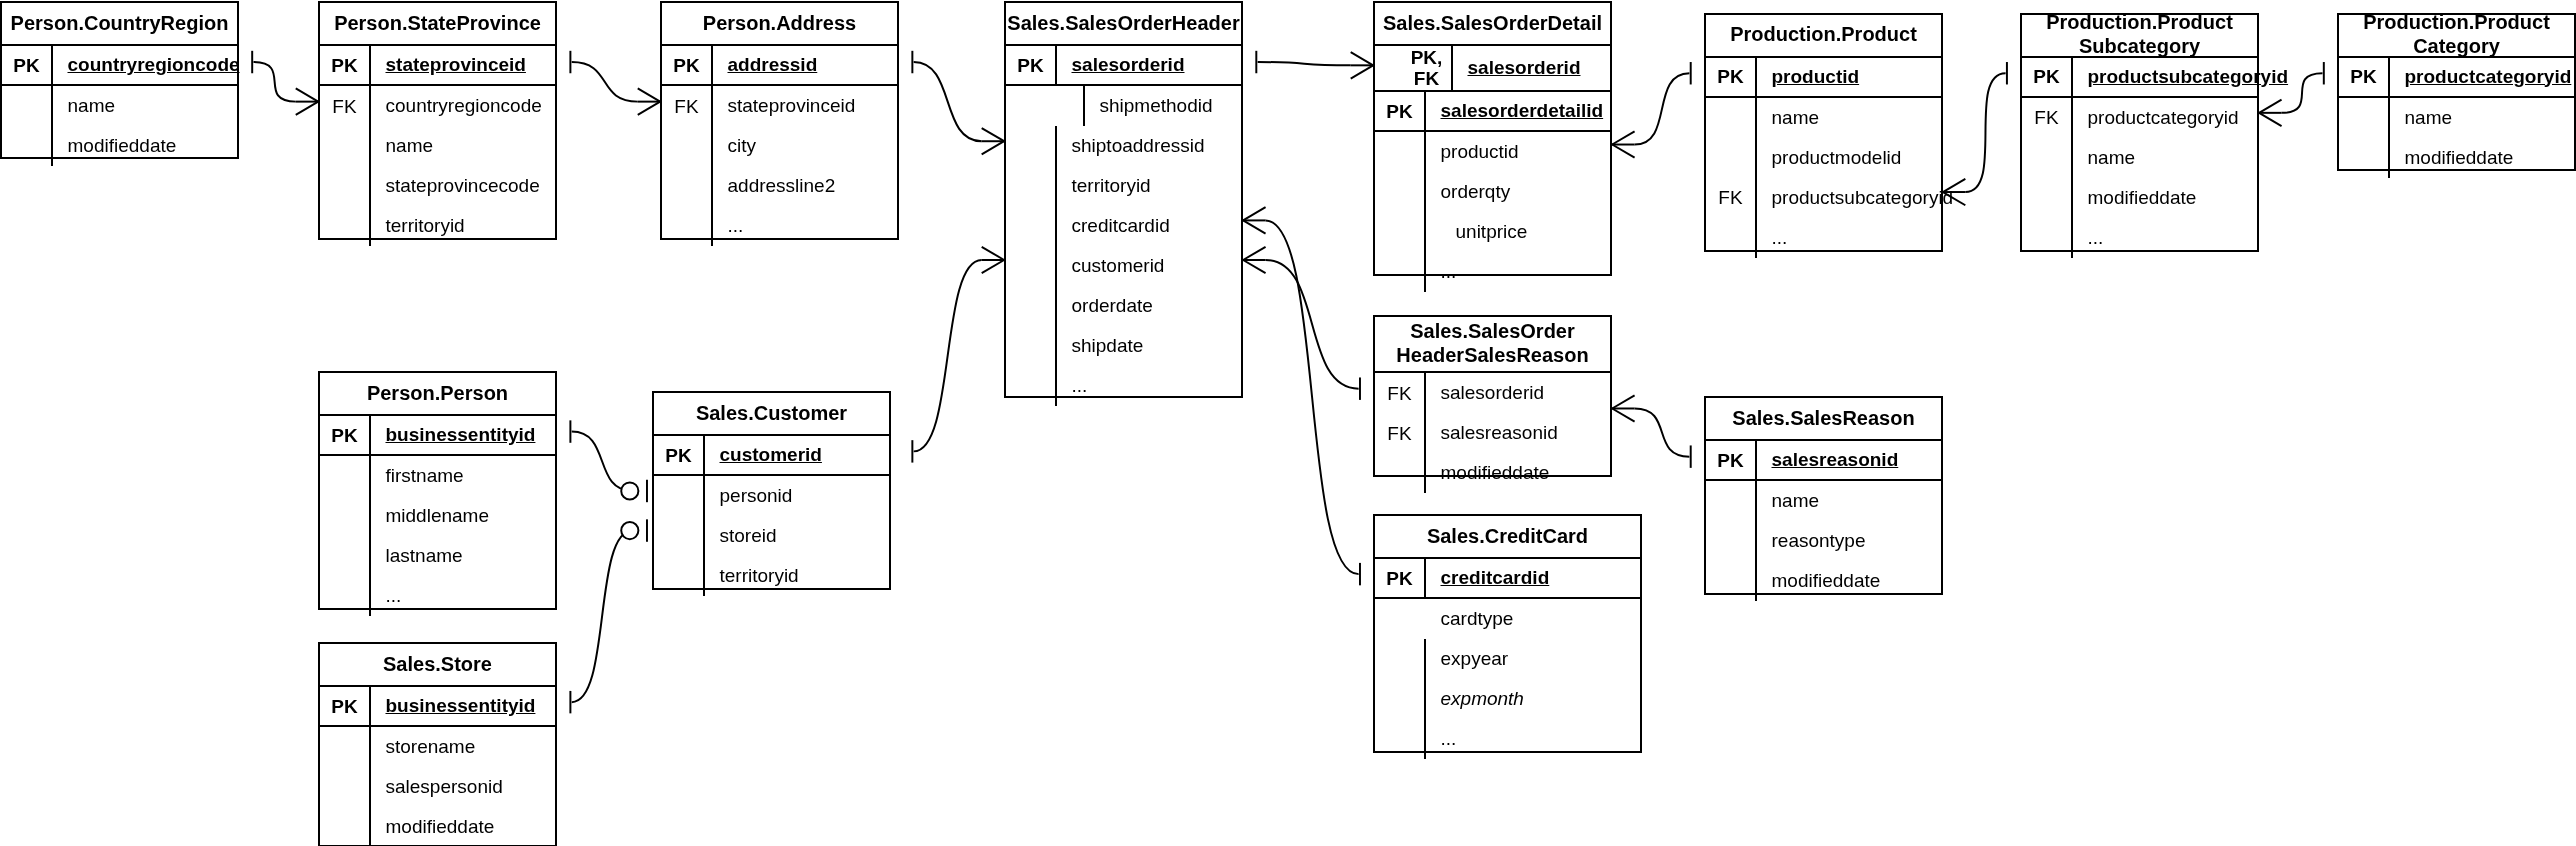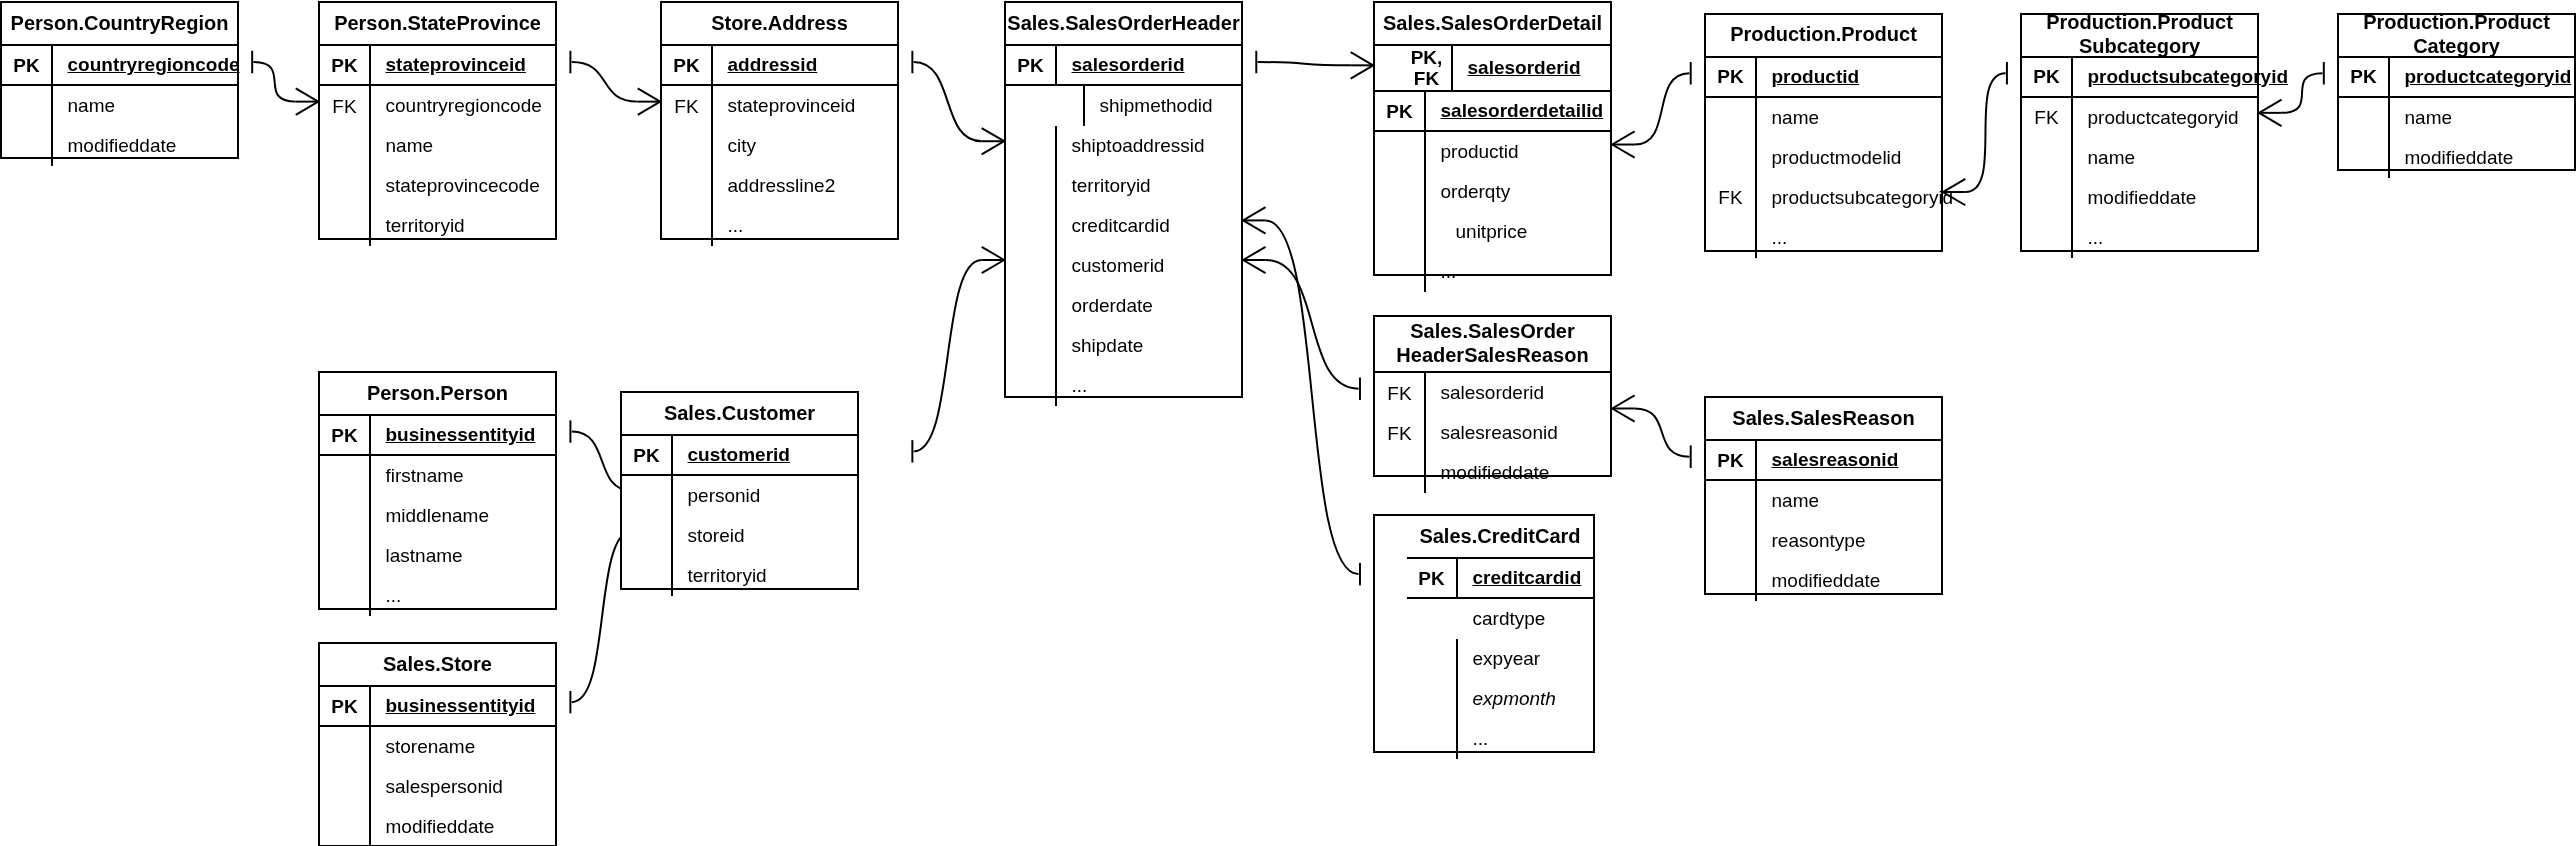--- a/index.html
+++ b/index.html
@@ -161,21 +161,21 @@
             <div class="key-cell"></div>
             <div class="name-cell">stateprovincecode</div>
           </div>
           <div class="attr-row" style="height: 40px;">
             <div class="key-cell"></div>
             <div class="name-cell">territoryid</div>
           </div>
         </div>
       </div>
       <div class="entity" style="left: 660px; top: 1.3px; width: 239px; height: 239px;">
-        <div class="ent-title" style="height: 41px;">Store.Address</div>
+        <div class="ent-title" style="height: 41px;">Person.Address</div>
         <div class="ent-body">
           <div class="attr-row sep" style="height: 40px;">
             <div class="key-cell">PK</div>
             <div class="name-cell pk">addressid</div>
           </div>
           <div class="attr-row" style="height: 40px;">
             <div class="key-cell fk">FK</div>
             <div class="name-cell">stateprovinceid</div>
           </div>
           <div class="attr-row" style="height: 40px; text-align: center;">
@@ -358,21 +358,21 @@
           <div class="attr-row" style="height: 40px;">
             <div class="key-cell"></div>
             <div class="name-cell">lastname</div>
           </div>
           <div class="attr-row" style="height: 40px;">
             <div class="key-cell"></div>
             <div class="name-cell">...</div>
           </div>
         </div>
       </div>
-      <div class="entity" style="left: 620px; top: 391px; width: 239px; height: 199px;">
+      <div class="entity" style="left: 652px; top: 391px; width: 239px; height: 199px;">
         <div class="ent-title" style="height: 41px;">Sales.Customer</div>
         <div class="ent-body">
           <div class="attr-row sep" style="height: 40px;">
             <div class="key-cell">PK</div>
             <div class="name-cell pk">customerid</div>
           </div>
           <div class="attr-row" style="height: 40px;">
             <div class="key-cell"></div>
             <div class="name-cell">personid</div>
           </div>
@@ -443,21 +443,21 @@
           <div class="attr-row" style="height: 40px;">
             <div class="key-cell"></div>
             <div class="name-cell">reasontype</div>
           </div>
           <div class="attr-row" style="height: 40px;">
             <div class="key-cell"></div>
             <div class="name-cell">modifieddate</div>
           </div>
         </div>
       </div>
-      <div class="entity" style="left: 1373px; top: 514px; width: 222px; height: 239px; padding-left: 32px;">
+      <div class="entity" style="left: 1373px; top: 514px; width: 269px; height: 239px;">
         <div class="ent-title" style="height: 41px;">Sales.CreditCard</div>
         <div class="ent-body">
           <div class="attr-row sep" style="height: 40px;">
             <div class="key-cell">PK</div>
             <div class="name-cell pk">creditcardid</div>
           </div>
           <div class="attr-row" style="height: 40px; align-items: center;">
             <div class="key-cell"></div>
             <div class="name-cell">cardtype</div>
           </div>

